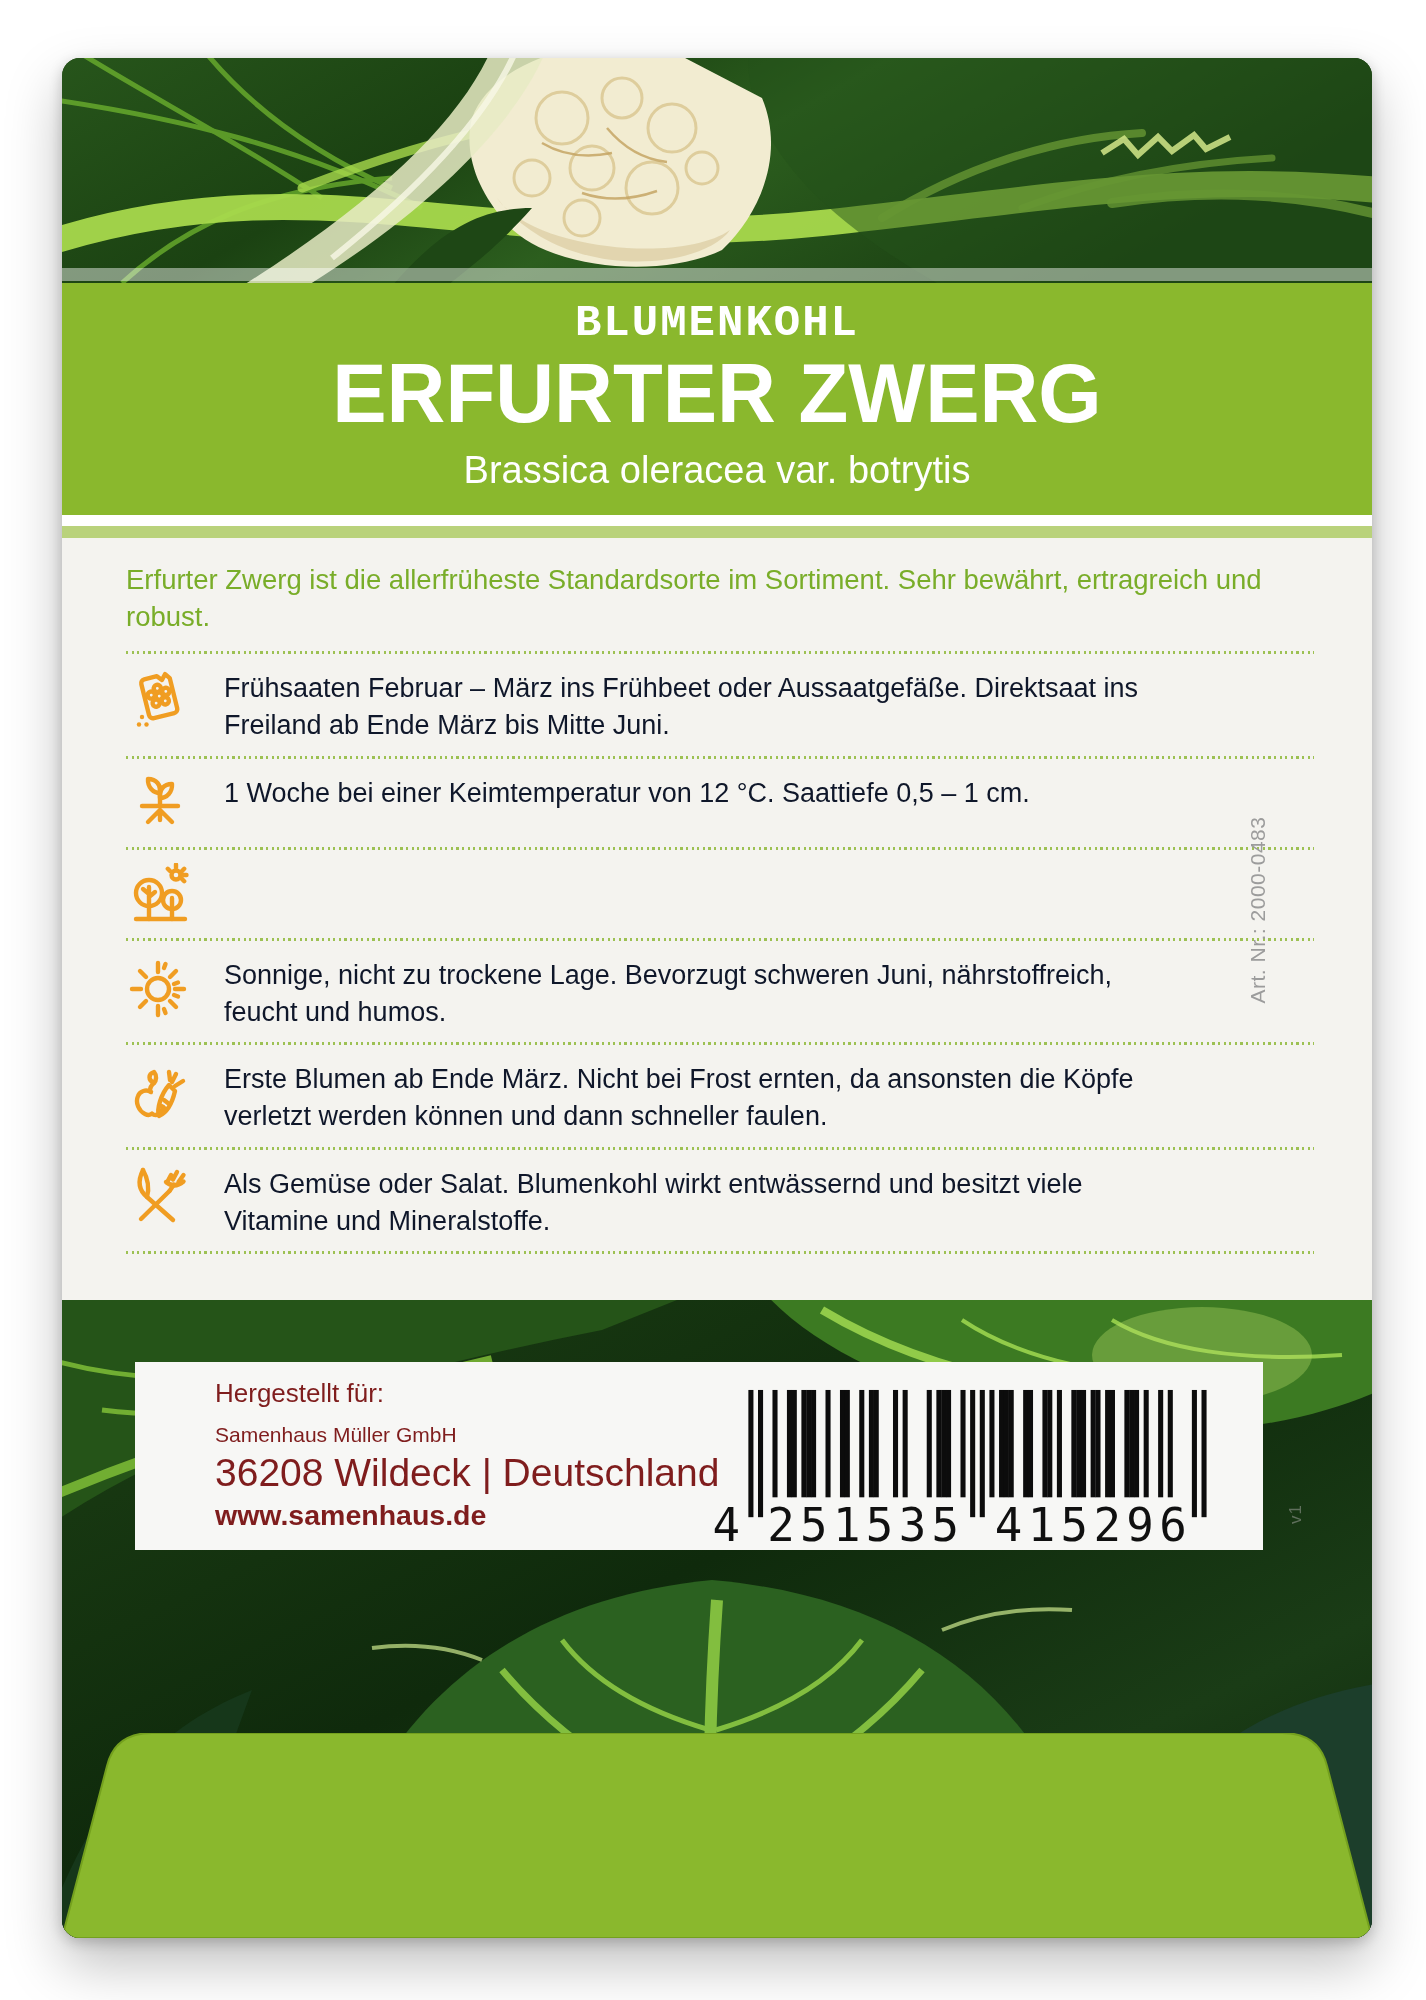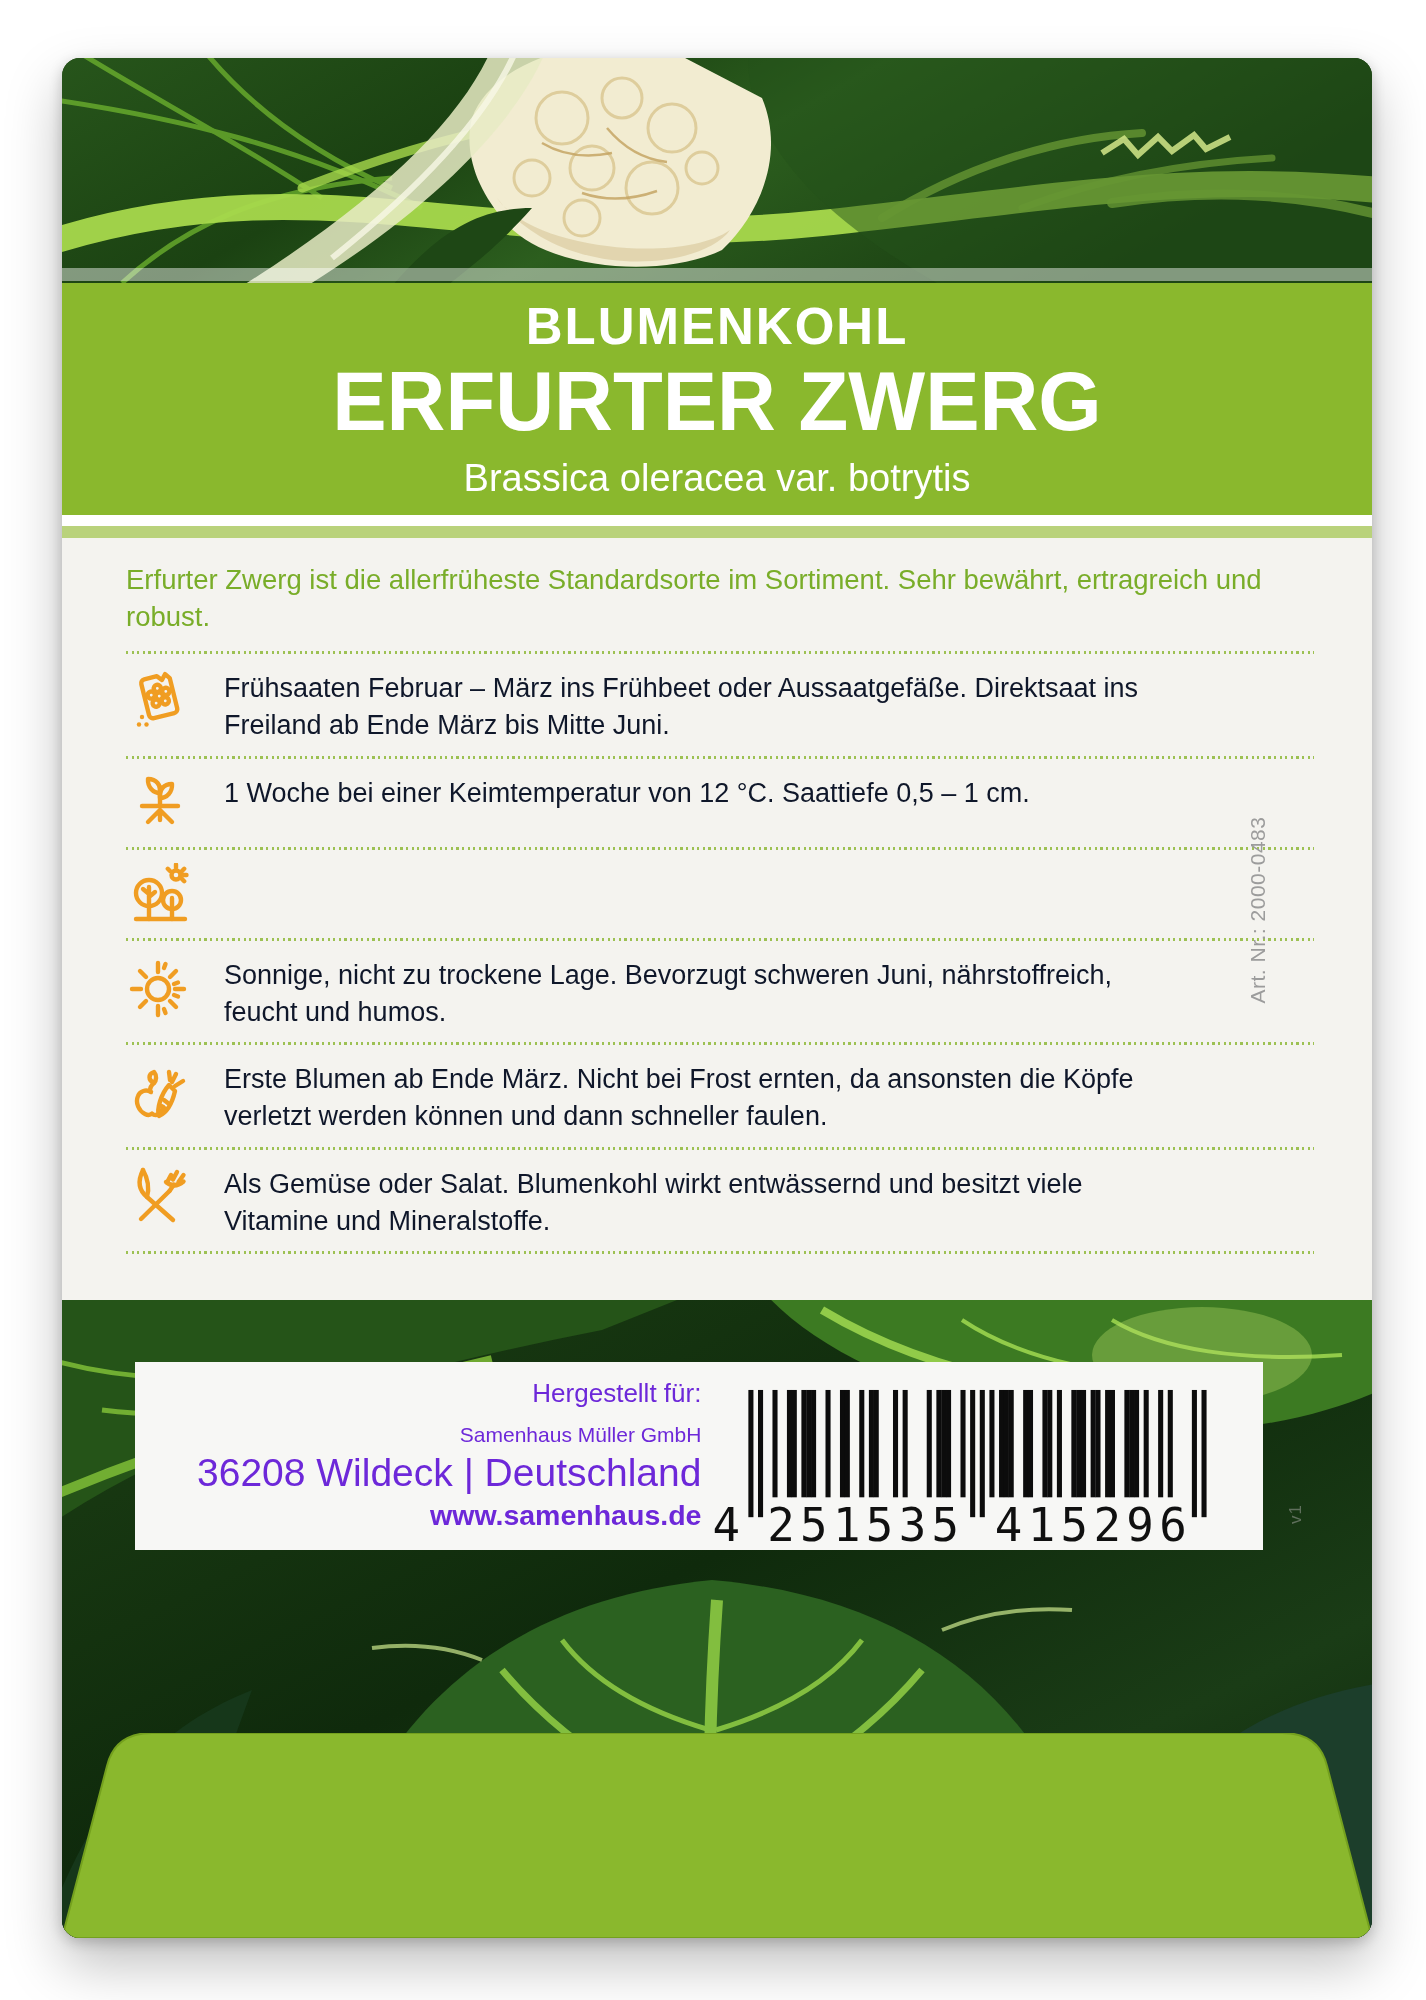--- a/index.html
+++ b/index.html
@@ -19,21 +19,21 @@
   .photo-top svg { position:absolute; inset:0; width:100%; height:100%; display:block; }
   .shine-stripe {
     position:absolute; left:0; right:0; bottom:2px; height:13px;
     background:rgba(255,255,255,.45);
   }
   
   .title-band {
     height:232px; background:#8ab82d; color:#ffffff; text-align:center;
     padding-top:15px; box-sizing:border-box;
   }
-  .category { font-size:51px; font-weight:700; letter-spacing:2px; line-height:1.15; }
+  .category { font-size:44px; font-weight:700; letter-spacing:2px; line-height:1.15;font-family:Liberation Mono, monospace; }
   .variety  { font-size:84px; font-weight:700; line-height:1.05; transform:scaleX(.97); letter-spacing:0; }
   .botanical{ font-size:38px; font-weight:400; line-height:1.2; margin-top:11px; }
   .stripe-white { height:11px; background:#ffffff; }
   .stripe-light { height:12px; background:#b9d27b; }
   
   .content {
     position:relative; height:762px; box-sizing:border-box;
     padding:16px 58px 0 64px; background:#f4f3ef;
   }
   .intro {
@@ -55,21 +55,21 @@
     transform:translate(-50%,-50%) rotate(-90deg);
     color:#9c9c9c; font-size:21px; letter-spacing:.5px; white-space:nowrap;
   }
   
   .footer-photo { position:relative; height:638px; background:#14300d; }
   .footer-photo > svg.bg { position:absolute; inset:0; width:100%; height:100%; display:block; }
   .mfr-box {
     position:absolute; left:73px; top:62px; width:1128px; height:188px;
     background:#f7f7f5;
   }
-  .mfr-text { position:absolute; left:62px; top:16px; color:#6d28d9;text-align:right; }
+  .mfr-text { position:absolute; left:80px; top:16px; color:#7f1d1d; }
   .mfr-label   { font-size:26px; margin-bottom:12px; }
   .mfr-company { font-size:21px; line-height:1.3; }
   .mfr-address { font-size:39px; line-height:1.3; }
   .mfr-web     { font-size:28.5px; font-weight:700; }
   .barcode-wrap { position:absolute; right:20px; top:22px; width:540px; height:164px; }
   .barcode-wrap svg { display:block; }
   .barcode-wrap rect { fill:#0c0c0c; }
   .bc-digit { font-family:"DejaVu Sans Mono", monospace; font-size:46px; fill:#101010; }
   .v1 {
     position:absolute; left:1234px; top:214px;

